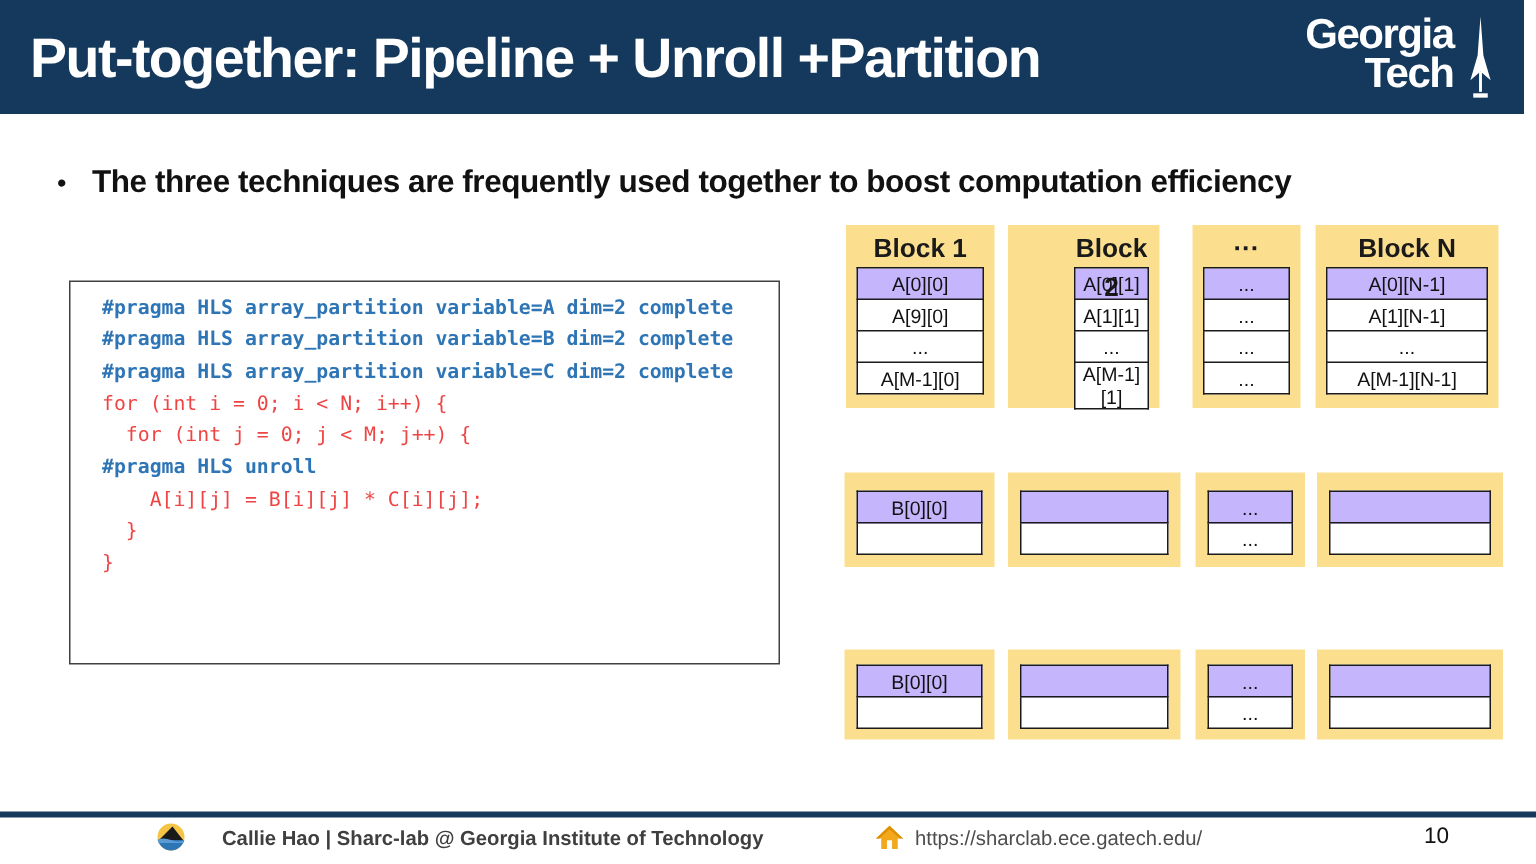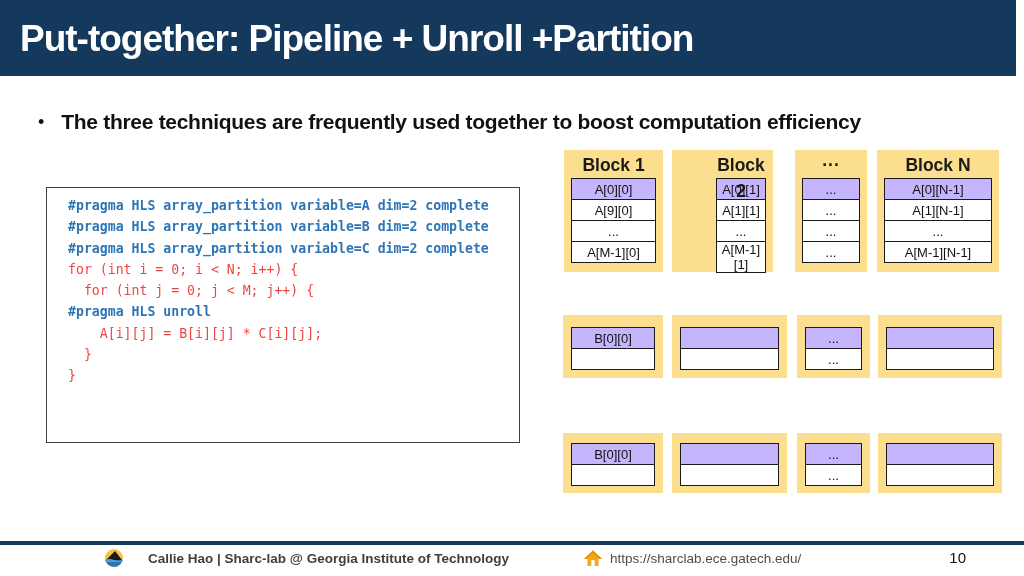--- a/index.html
+++ b/index.html
@@ -64,20 +64,31 @@
   .page-number { position:absolute; right:58px; top:549px; font-size:15px; color:#111; }
   .f-icon { width:20px; height:20px; }
 </style>
 </head>
 <body>
 
 <div class="slide">
 
   <div class="header-bar">
     <div class="slide-title">Put-together: Pipeline + Unroll +Partition</div>
+    <div class="gt-logo">
+      <div class="gt-text">
+        <div>Georgia</div>
+        <div>Tech</div>
+      </div>
+      <svg class="gt-tower" viewBox="0 0 24 60">
+        <path d="M12 1 L14 28 L19 45 L12 39 L5 45 L10 28 Z" fill="#ffffff"></path>
+        <rect x="11" y="39" width="2" height="14" fill="#ffffff"></rect>
+        <rect x="7" y="54" width="10" height="3" fill="#ffffff"></rect>
+      </svg>
+    </div>
   </div>
 
   <div class="bullet">
     <span class="bullet-marker">•</span>
     <span class="bullet-text">The three techniques are frequently used together to boost computation efficiency</span>
   </div>
 
   <div class="code-box">
     <div class="code-line pragma">#pragma HLS array_partition variable=A dim=2 complete</div>
     <div class="code-line pragma">#pragma HLS array_partition variable=B dim=2 complete</div>

